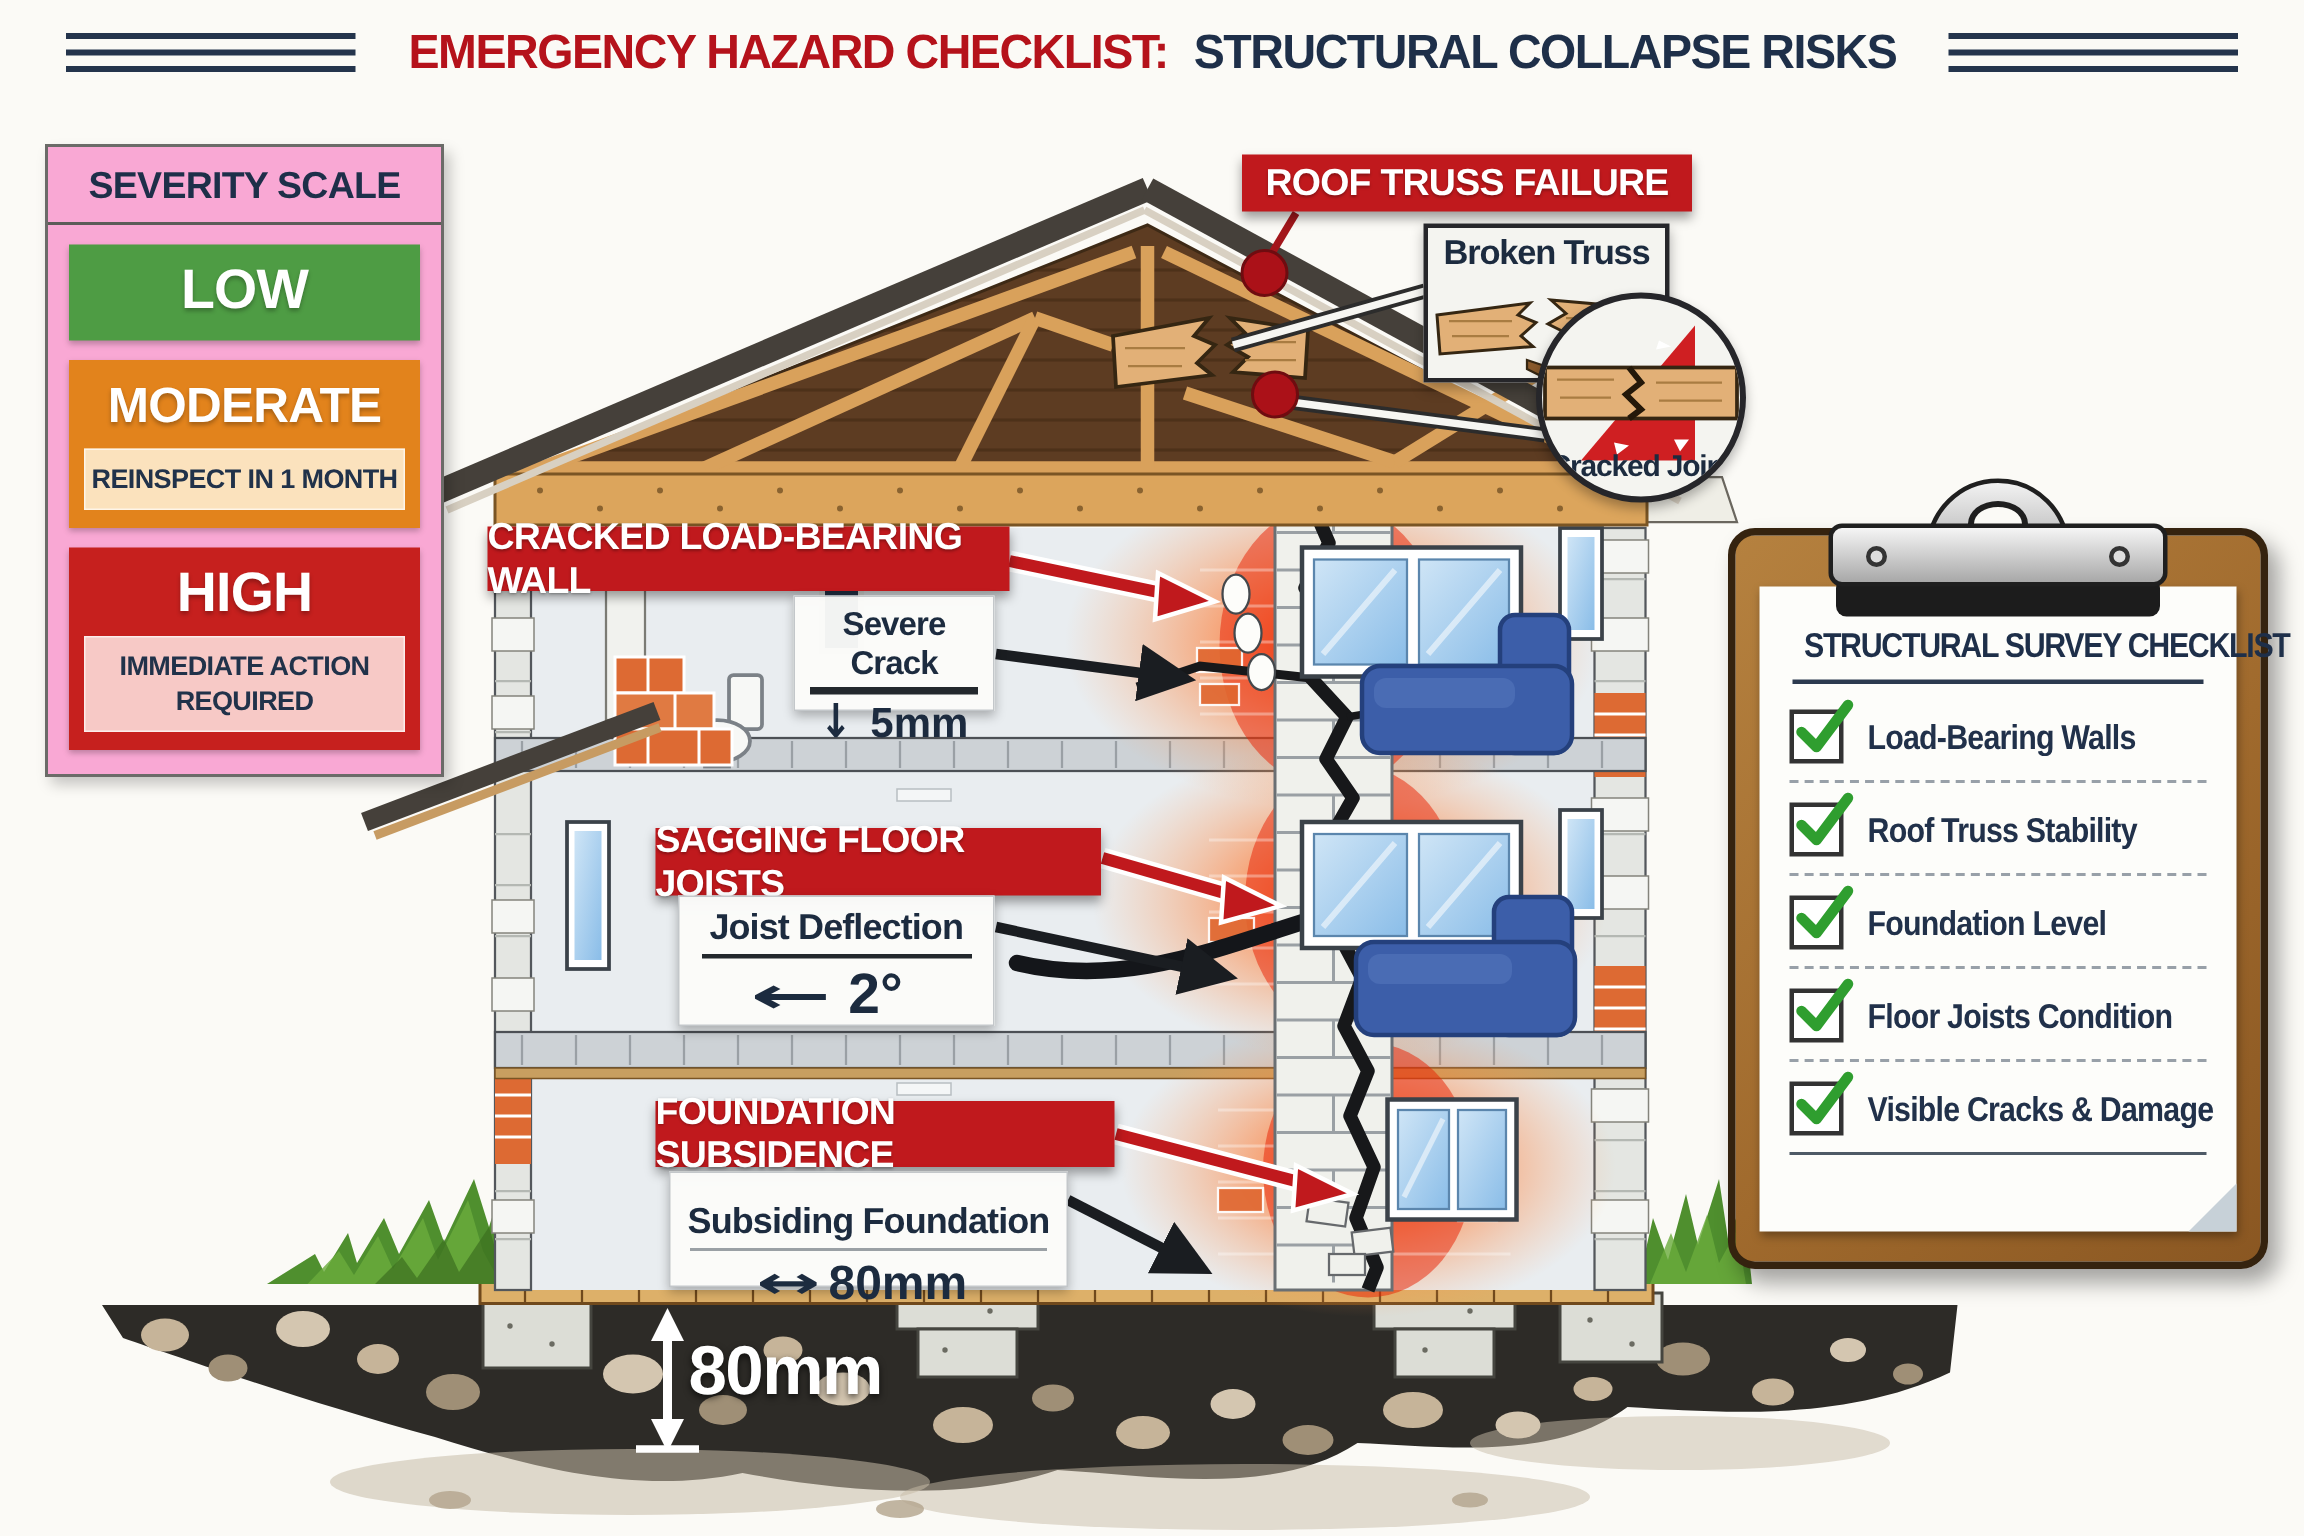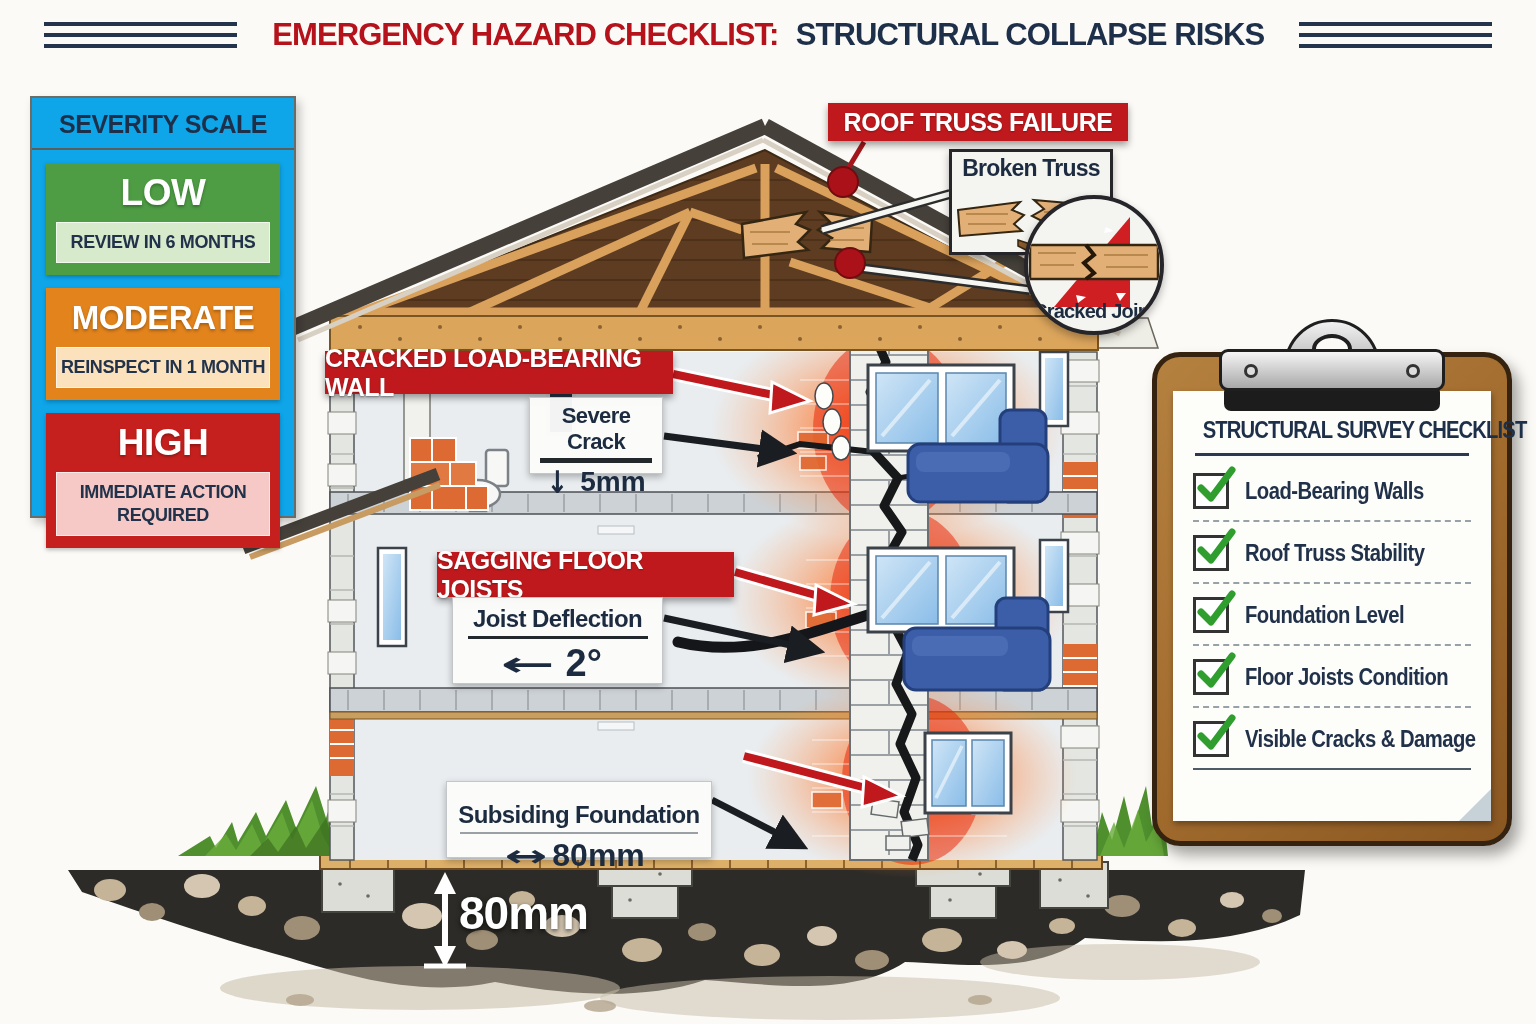--- a/index.html
+++ b/index.html
@@ -11,21 +11,21 @@
   
   .header{position:absolute;top:16px;left:0;right:0;z-index:6;display:flex;align-items:center;
           gap:20px;padding:0 44px;}
   .rule-group{flex:1;display:flex;flex-direction:column;gap:7px;}
   .rule-group div{height:4px;background:#24344c;}
   .page-title{white-space:nowrap;font-weight:bold;font-size:32px;letter-spacing:-1px;transform:scaleX(.97);}
   .page-title .t-red{color:#b5121b;}
   .page-title .t-navy{color:#1e2f49;margin-left:10px;}
 
   
-  .severity{position:absolute;left:30px;top:96px;width:266px;height:422px;background:#0ea5e9;
+  .severity{position:absolute;left:30px;top:96px;width:266px;height:422px;background:#f9a8d4;
             border:2px solid #6b6b68;box-shadow:4px 5px 9px rgba(0,0,0,.22);z-index:6;}
   .severity-title{height:52px;line-height:52px;text-align:center;font-size:25px;font-weight:bold;
             color:#1e2f49;letter-spacing:-0.5px;border-bottom:2px solid #5c5c58;}
   .sev-block{margin:13px 14px 0;padding:8px 10px 12px;box-shadow:0 2px 4px rgba(0,0,0,.25);}
   .sev-low{background:#4e9c44;}
   .sev-moderate{background:#e2831c;}
   .sev-high{background:#c6201e;}
   .sev-label{text-align:center;color:#fff;font-weight:bold;letter-spacing:-0.5px;
              text-shadow:0 2px 3px rgba(0,0,0,.28);}
   .sev-low .sev-label,.sev-high .sev-label{font-size:37px;line-height:44px;}
@@ -78,21 +78,21 @@
   .inset-joint .t{position:absolute;bottom:8px;width:100%;text-align:center;font-size:20px;
           font-weight:bold;color:#1c2b3f;letter-spacing:-0.8px;}
 
   
   .drop-label{position:absolute;left:459px;top:886px;z-index:4;color:#fff;font-weight:bold;
           font-size:46px;letter-spacing:-1px;text-shadow:0 2px 5px rgba(0,0,0,.65);}
 
   
   .clipboard{position:absolute;left:1152px;top:352px;width:360px;height:494px;z-index:5;
          background:linear-gradient(135deg,#b5813f 0%,#a06a2d 55%,#8a5722 100%);
-         border:5px solid #35230f;border-radius:28px;box-shadow:7px 9px 14px rgba(0,0,0,.35);}
+         border:5px solid #35230f;border-radius:18px;box-shadow:7px 9px 14px rgba(0,0,0,.35);}
   .paper{position:absolute;left:16px;top:34px;right:16px;bottom:20px;background:#fdfdfa;
          box-shadow:1px 3px 6px rgba(0,0,0,.35);}
   .paper::after{content:"";position:absolute;right:0;bottom:0;width:0;height:0;
          border-style:solid;border-width:0 0 32px 32px;
          border-color:transparent transparent #c7d1d8 transparent;}
   .clip-tab{position:absolute;left:50%;top:-38px;transform:translateX(-50%);width:96px;height:66px;
          background:linear-gradient(#f2f2f2,#9e9e9e);border:3px solid #1f1f1f;
          border-radius:48px 48px 8px 8px;z-index:1;}
   .clip-tab .hole{position:absolute;left:50%;top:12px;transform:translateX(-50%);width:40px;height:30px;
          background:#fbfaf6;border:4px solid #1f1f1f;border-radius:50%;}
@@ -474,35 +474,35 @@
         <div></div>
         <div></div>
         <div></div>
       </div>
 </div>
 
 <div class="severity">
   <div class="severity-title">SEVERITY SCALE</div>
   <div class="sev-block sev-low">
     <div class="sev-label">LOW</div>
-    <div class="sev-action">REVIEW IN 6 MONTHS</div>
   </div>
   <div class="sev-block sev-moderate">
     <div class="sev-label">MODERATE</div>
     <div class="sev-action">REINSPECT IN 1 MONTH</div>
   </div>
   <div class="sev-block sev-high">
     <div class="sev-label">HIGH</div>
     <div class="sev-action">IMMEDIATE ACTION REQUIRED</div>
   </div>
 </div>
 
 <div class="banner" id="banner-roof">ROOF TRUSS FAILURE</div>
 <div class="banner" id="banner-wall">CRACKED LOAD-BEARING WALL</div>
 <div class="banner" id="banner-joists">SAGGING FLOOR JOISTS</div>
+<div class="banner" id="banner-foundation">FOUNDATION SUBSIDENCE</div>
 
 <div class="mbox" id="mbox-crack">
   <div class="t">Severe Crack</div>
   <div class="divider"></div>
   <div class="v">
     <span class="arrow">↓</span>
     <span>5mm</span>
   </div>
 </div>
 <div class="mbox" id="mbox-joist">

